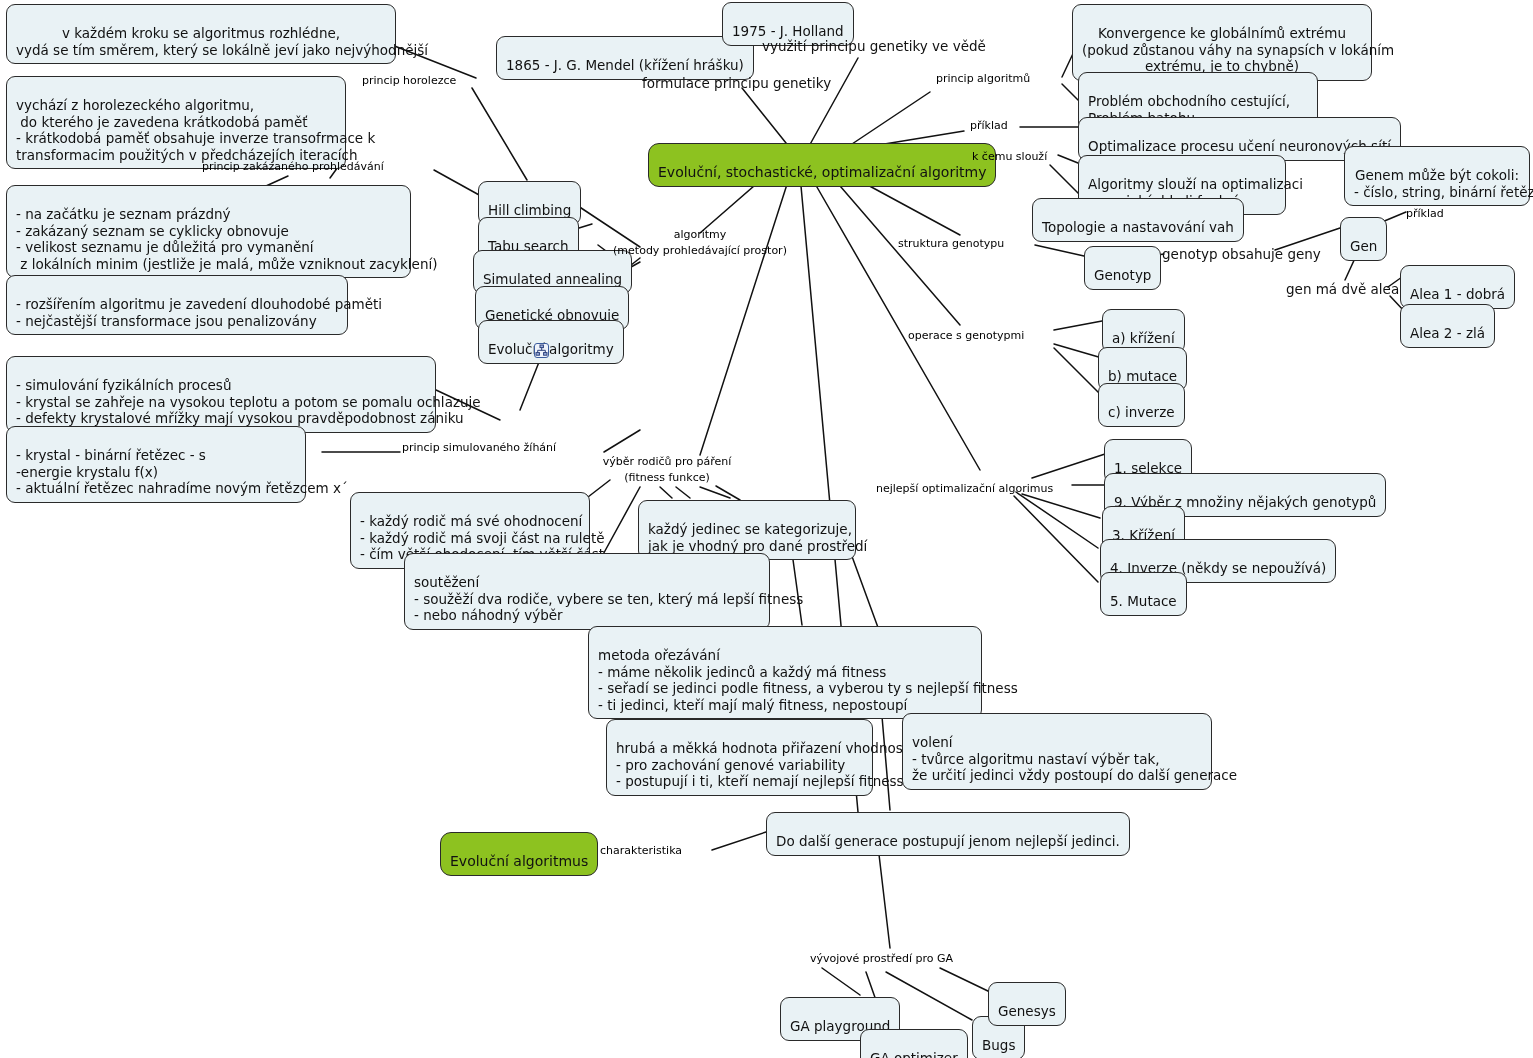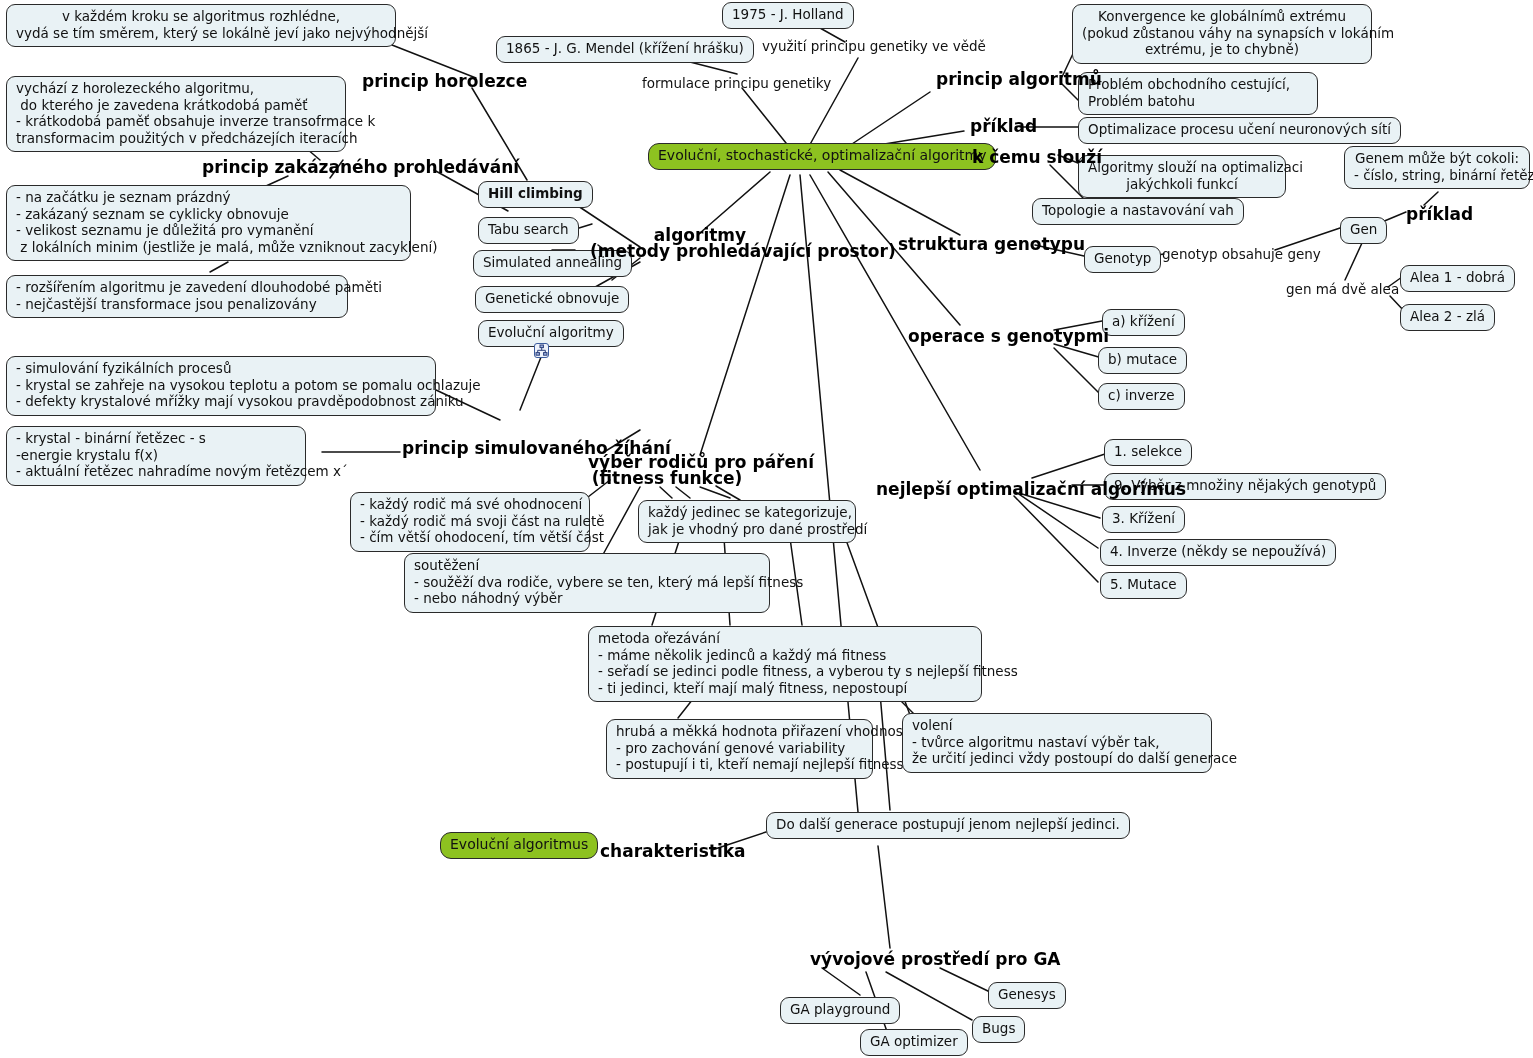--- a/index.html
+++ b/index.html
@@ -13,35 +13,35 @@
   svg#edges{position:absolute;left:0;top:0;width:1533px;height:1058px;pointer-events:none;}
   .node{
     position:absolute;
     box-sizing:border-box;
     background:#e9f2f5;
     border:1.4px solid #2a2a2a;
     border-radius:9px;
     color:#111111;
     font-size:13.5px;
     line-height:16.5px;
-    padding:3px 9px 5px 9px;
+    padding:20px 9px 5px 9px;
     white-space:pre;
   }
   .node.center{
     background:#8dc220;
     border:1.5px solid #2a2a2a;
     border-radius:11px;
     color:#111111;
     font-size:14px;
   }
   .node.ctr{text-align:center;}
   .label{
     position:absolute;
-    font-weight:bold;
-    font-size:17px;
+    font-weight:normal;
+    font-size:11px;
     line-height:16px;
     color:#000000;
     white-space:pre;
   }
   .label.ctr{text-align:center;}
   .plain{
     position:absolute;
     font-size:13.5px;
     line-height:16px;
     color:#111111;
@@ -204,21 +204,21 @@
 - defekty krystalové mřížky mají vysokou pravděpodobnost zániku</div>
 
   <div class="node" style="left:6px;top:426px;width:300px;">- krystal - binární řetězec - s
 -energie krystalu f(x)
 - aktuální řetězec nahradíme novým řetězcem x´</div>
 
   <div class="node" style="left:496px;top:36px;">1865 - J. G. Mendel (křížení hrášku)</div>
 
   <div class="node" style="left:722px;top:2px;">1975 - J. Holland</div>
 
-  <div class="node" style="left:478px;top:181px;font-weight:bold;">Hill climbing</div>
+  <div class="node" style="left:478px;top:181px;">Hill climbing</div>
 
   <div class="node" style="left:478px;top:217px;">Tabu search</div>
 
   <div class="node" style="left:473px;top:250px;">Simulated annealing</div>
 
   <div class="node" style="left:475px;top:286px;">Genetické obnovuje</div>
 
   <div class="node" style="left:478px;top:320px;">Evoluční algoritmy</div>
 
   <div class="badge" style="left:534px;top:343px;">

